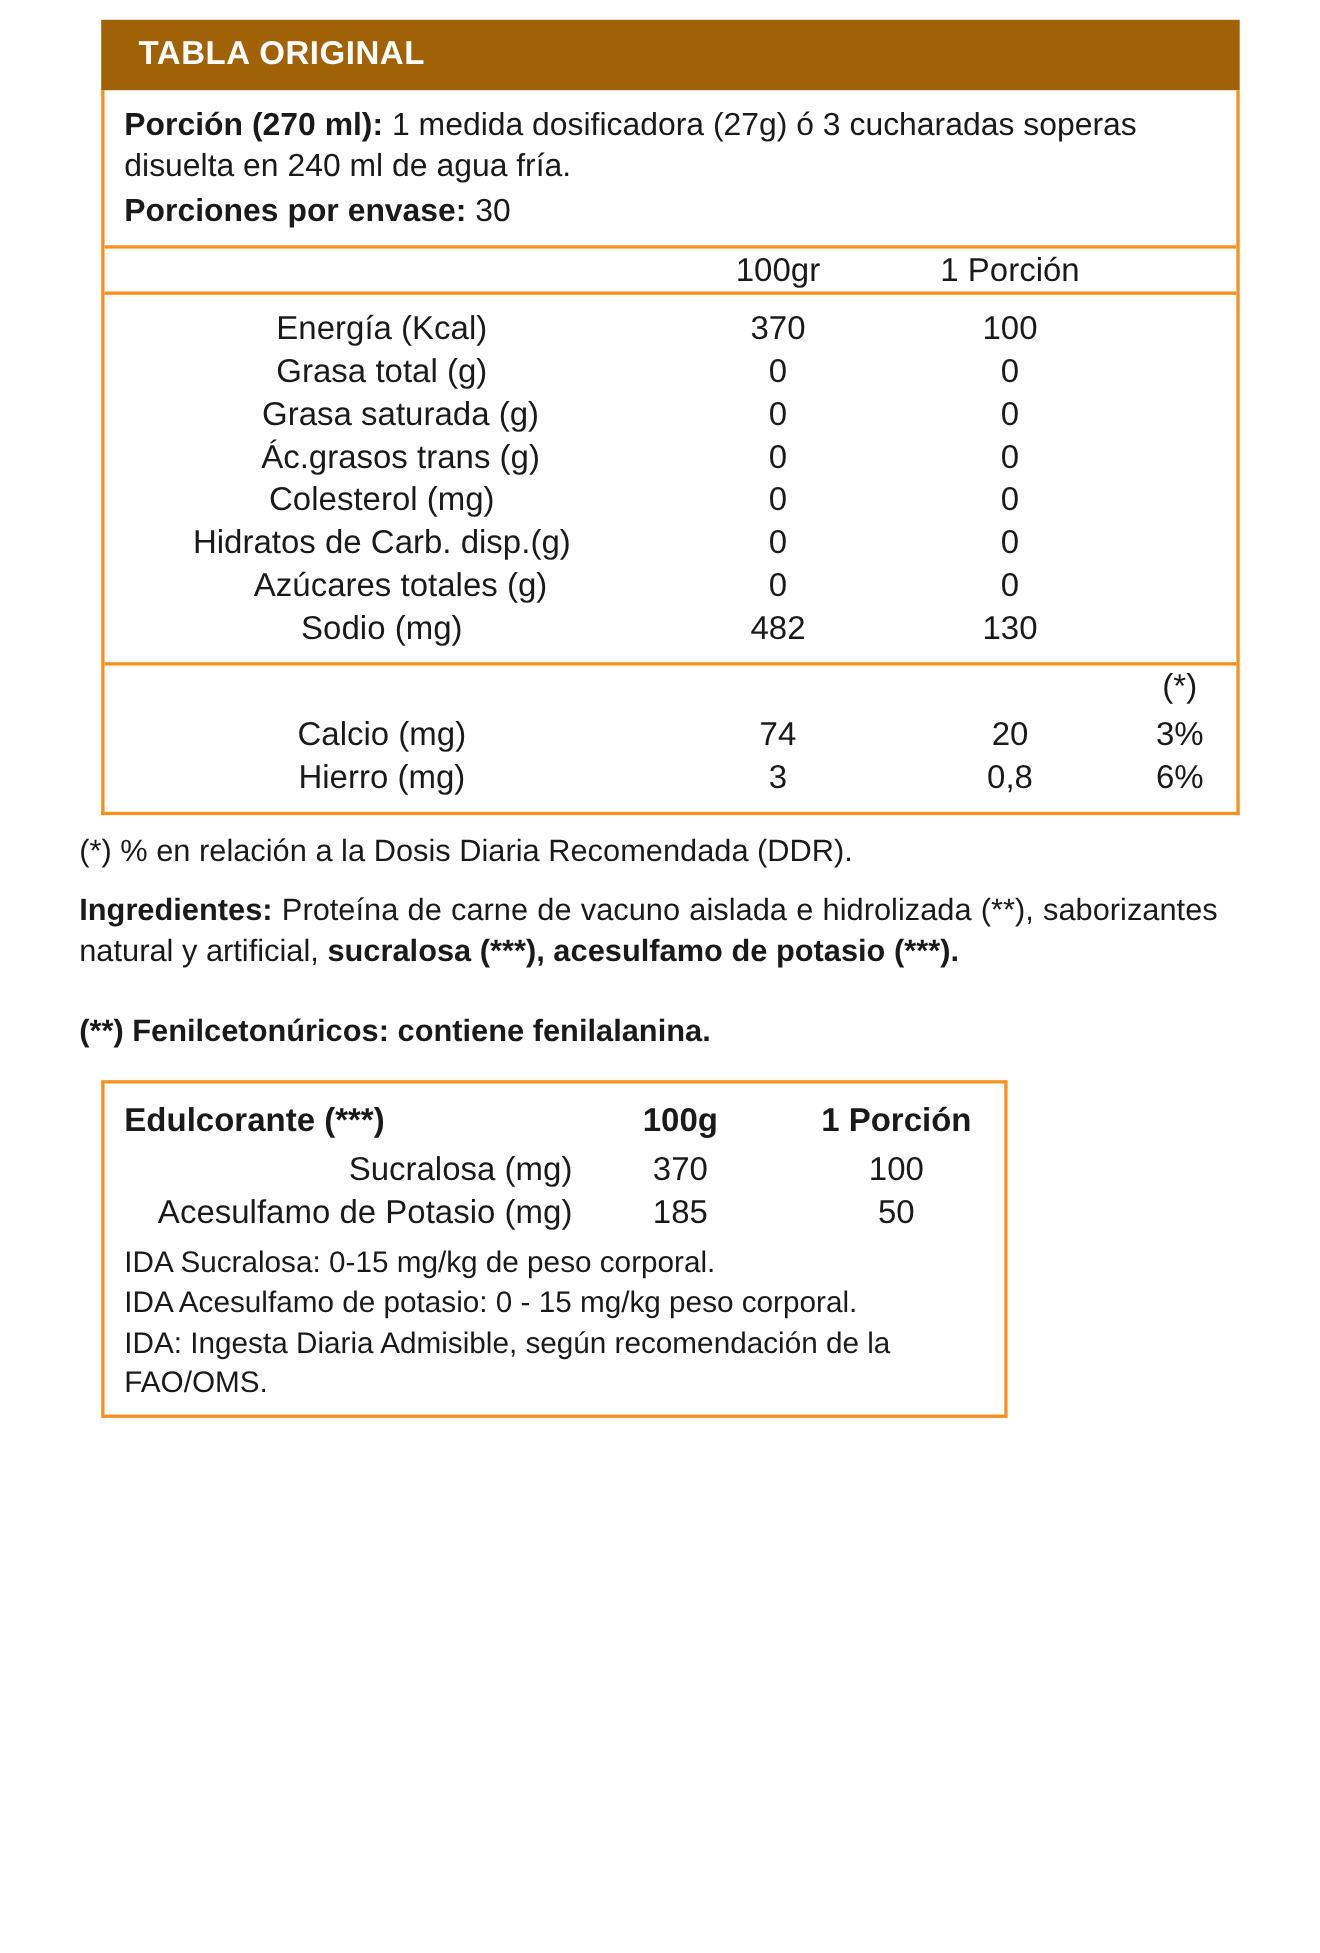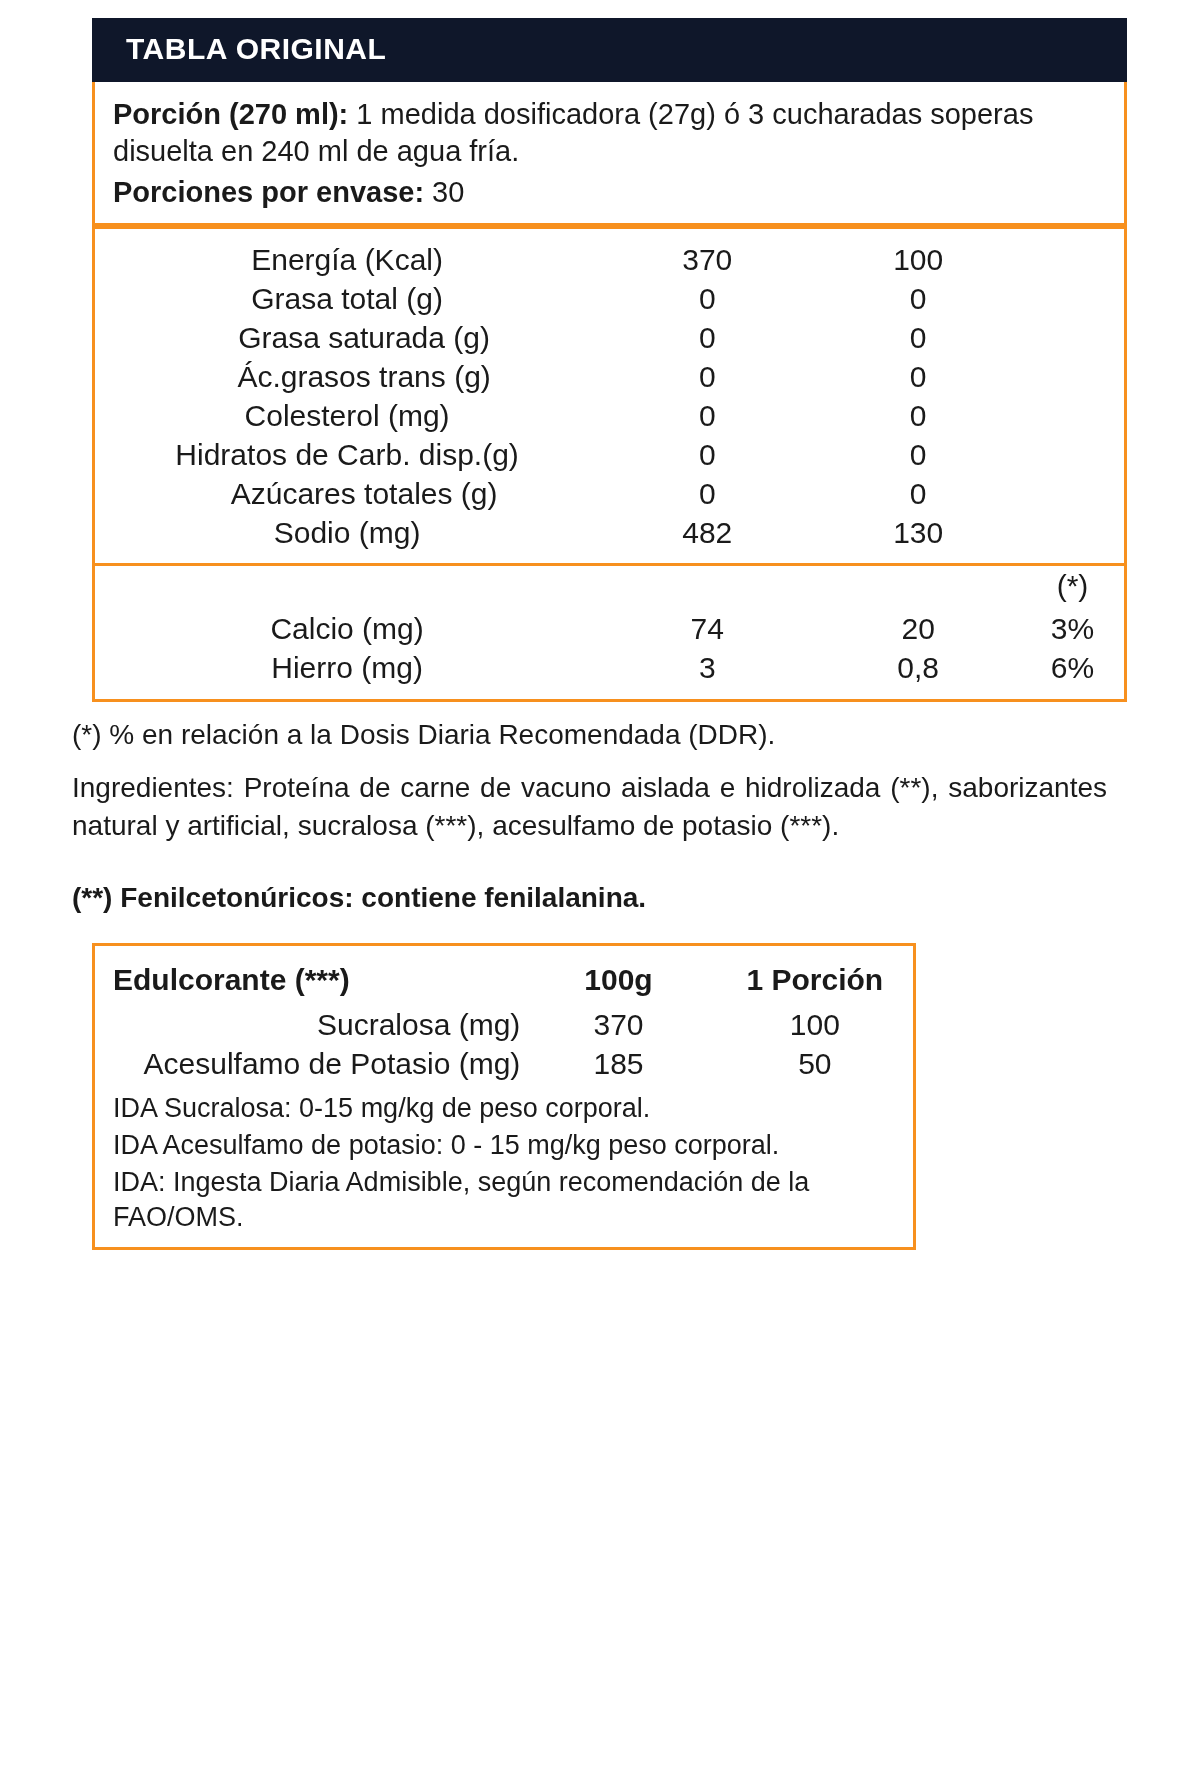--- a/index.html
+++ b/index.html
@@ -12,21 +12,21 @@
   }
   .page{
     width:1060px;
     margin:0 auto;
     padding:18px 0 40px 0;
     box-sizing:border-box;
   }
 
   
   .title-bar{
-    background:#0f172a;
+    background:#a16207;
     color:#ffffff;
     font-weight:bold;
     font-size:30px;
     letter-spacing:0.5px;
     padding:14px 0 16px 34px;
     box-sizing:border-box;
     width:1035px;
     margin-left:22px;
   }
 
@@ -113,21 +113,21 @@
     line-height:1.34;
     margin:14px 0 0 2px;
   }
   .para{
     font-size:28px;
     line-height:1.36;
     margin:16px 0 0 2px;
     text-align:justify;
     width:1035px;
   }
-  .para b{font-weight:normal;}
+  .para b{font-weight:bold;}
   .warn{
     font-size:28px;
     font-weight:bold;
     line-height:1.34;
     margin:34px 0 0 2px;
   }
 
   
   .panel2{
     border:3px solid #F7901E;
@@ -185,20 +185,36 @@
       <div>
         <span class="b">Porción (270 ml):</span><span> 1 medida dosificadora (27g) ó 3 cucharadas soperas disuelta en 240 ml de agua fría.</span>
       </div>
       <div class="serving-count">
         <span class="b">Porciones por envase:</span><span> 30</span>
       </div>
     </div>
 
     <div class="rule"></div>
 
+    <table class="nut">
+      <colgroup>
+        <col class="c-label">
+          <col class="c-100">
+          <col class="c-port">
+          <col class="c-pct">
+      </colgroup>
+      <tbody>
+        <tr class="head-row">
+          <th class="lbl"></th>
+          <th>100gr</th>
+          <th>1 Porción</th>
+          <th></th>
+        </tr>
+      </tbody>
+    </table>
 
     <div class="rule"></div>
 
     <table class="nut">
       <colgroup>
         <col class="c-label">
           <col class="c-100">
           <col class="c-port">
           <col class="c-pct">
       </colgroup>

